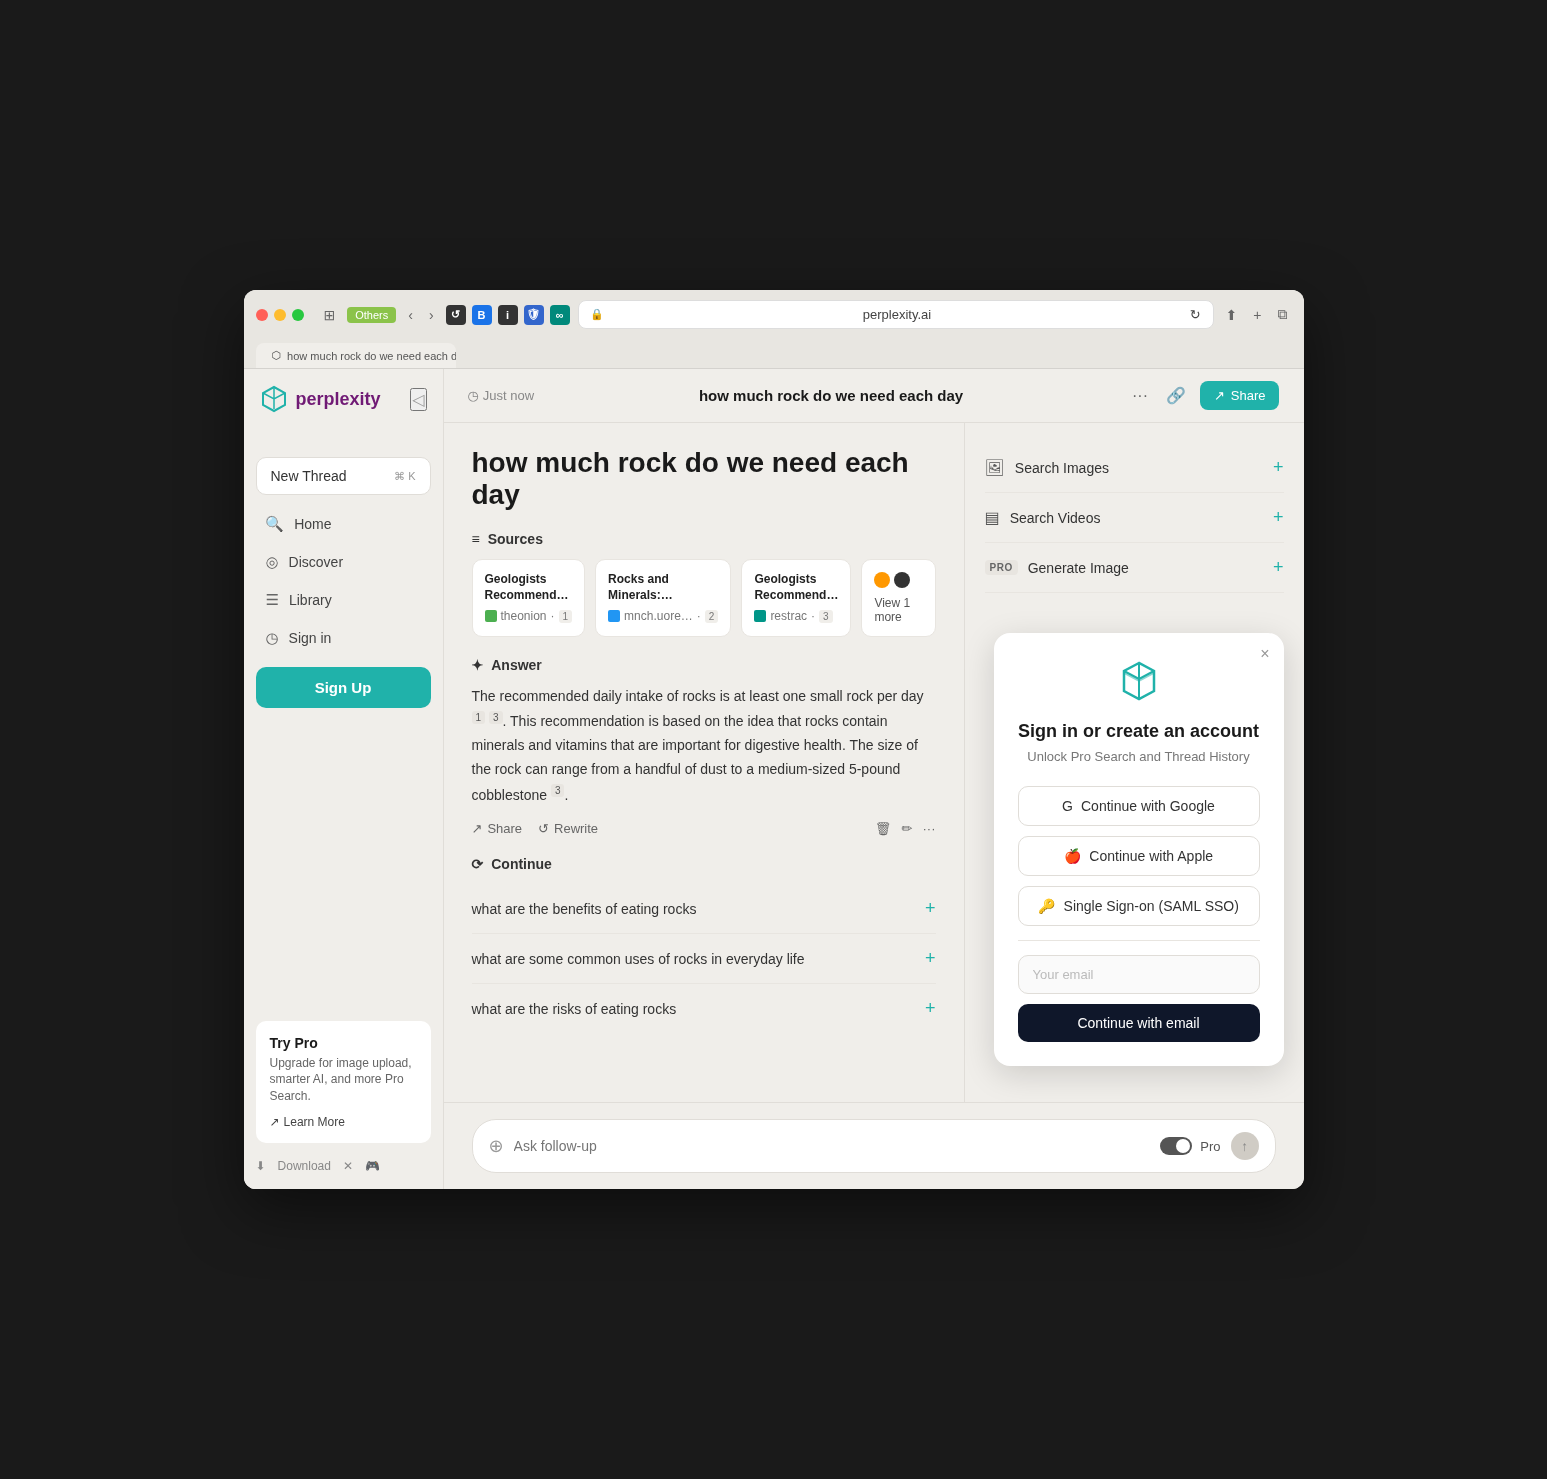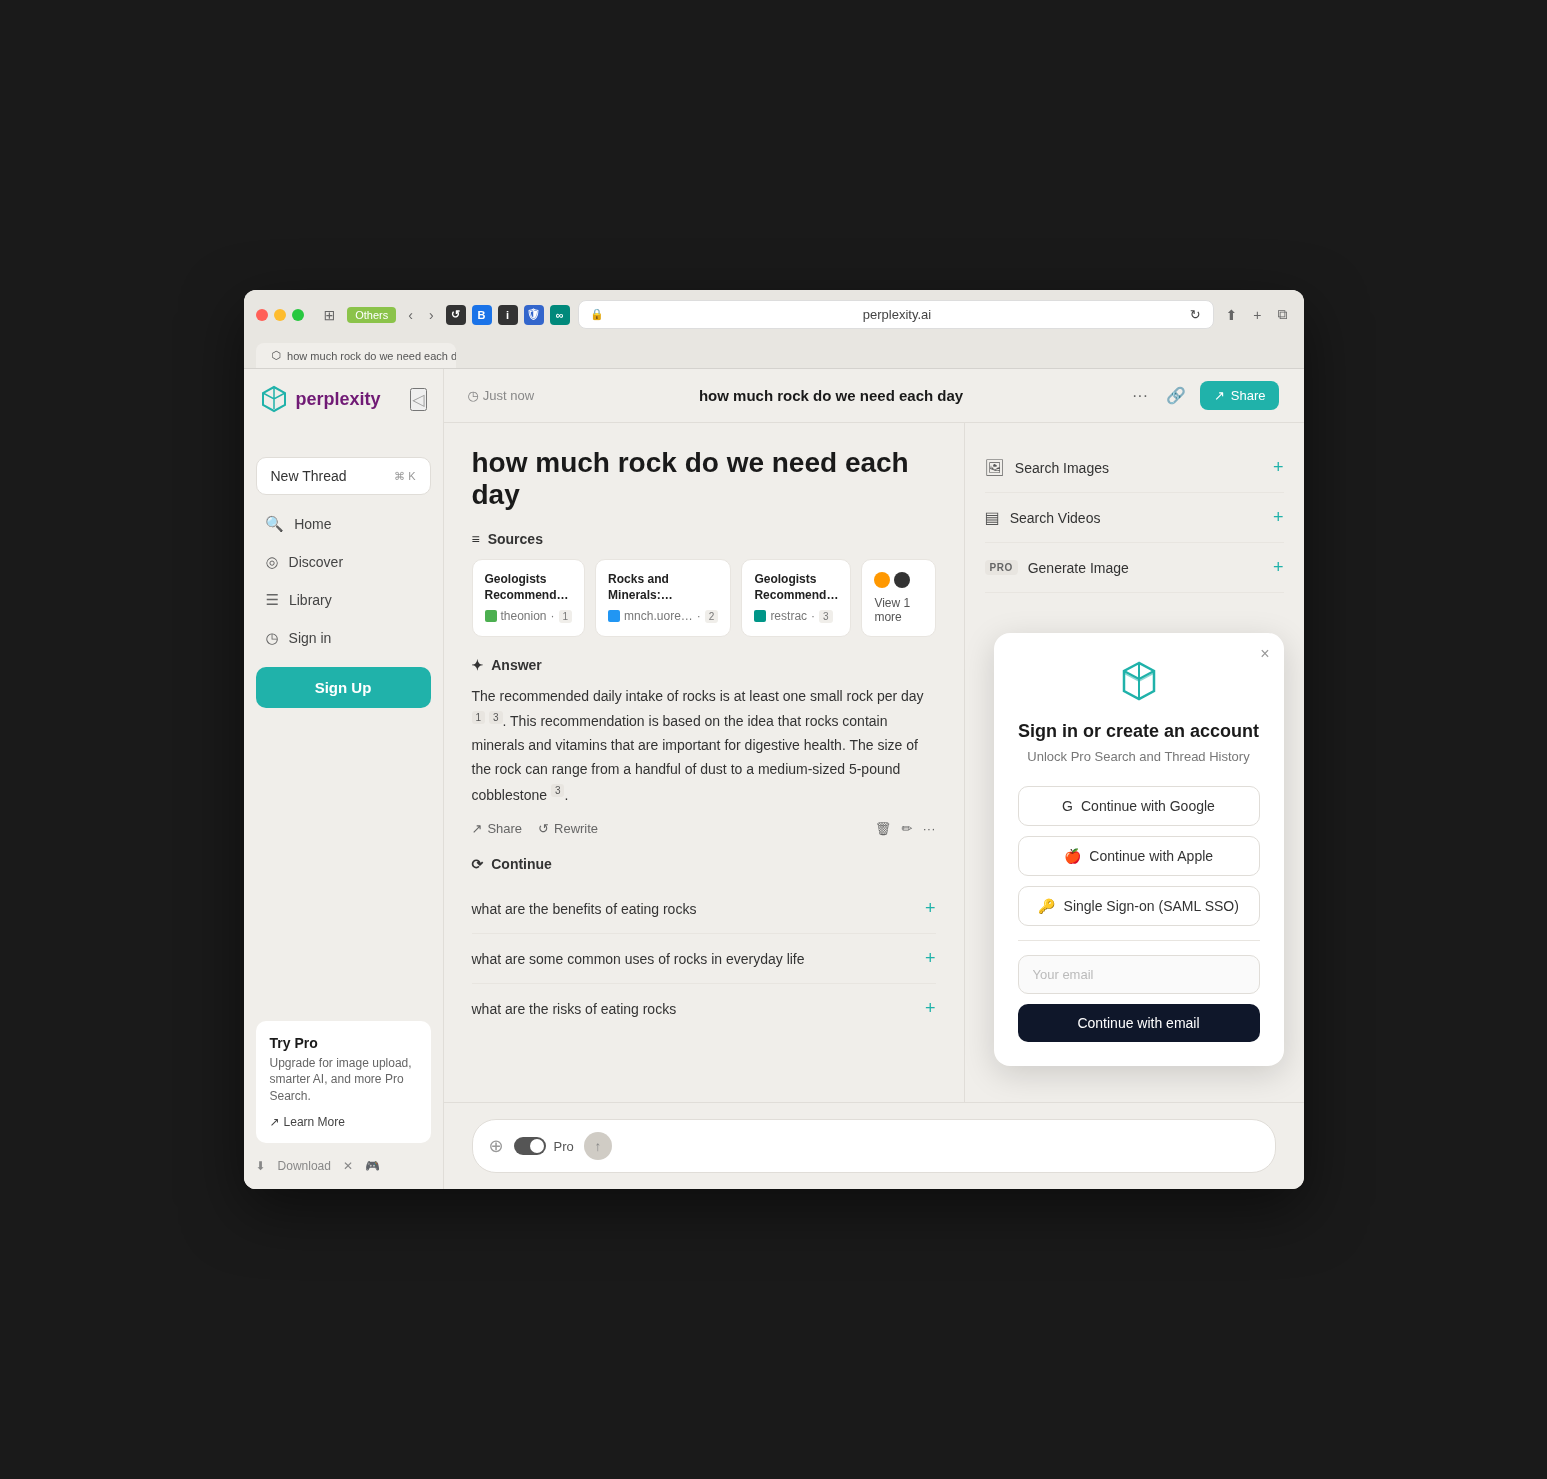--- a/index.html
+++ b/index.html
@@ -899,20 +899,21 @@
             <hr class="modal-divider">
             <input class="email-input" type="email" placeholder="Your email" style="">
             <button class="continue-email-btn">Continue with email</button>
           </div>
         </div>
       </div>
 
       <div class="follow-up-bar">
         <div class="follow-up-input">
           <span style="color:#999; font-size:18px; cursor:pointer;">⊕</span>
+          <input type="text" style="flex: 1 1 0%; border: none; background: transparent; font-size: 14px; color: rgb(153, 153, 153); outline: none;" placeholder="Ask follow-up">
           <div class="pro-toggle">
             <div class="toggle-switch">
               <div class="toggle-knob"></div>
             </div>
             <span>Pro</span>
           </div>
           <button class="submit-btn">↑</button>
         </div>
       </div>
     </div>

